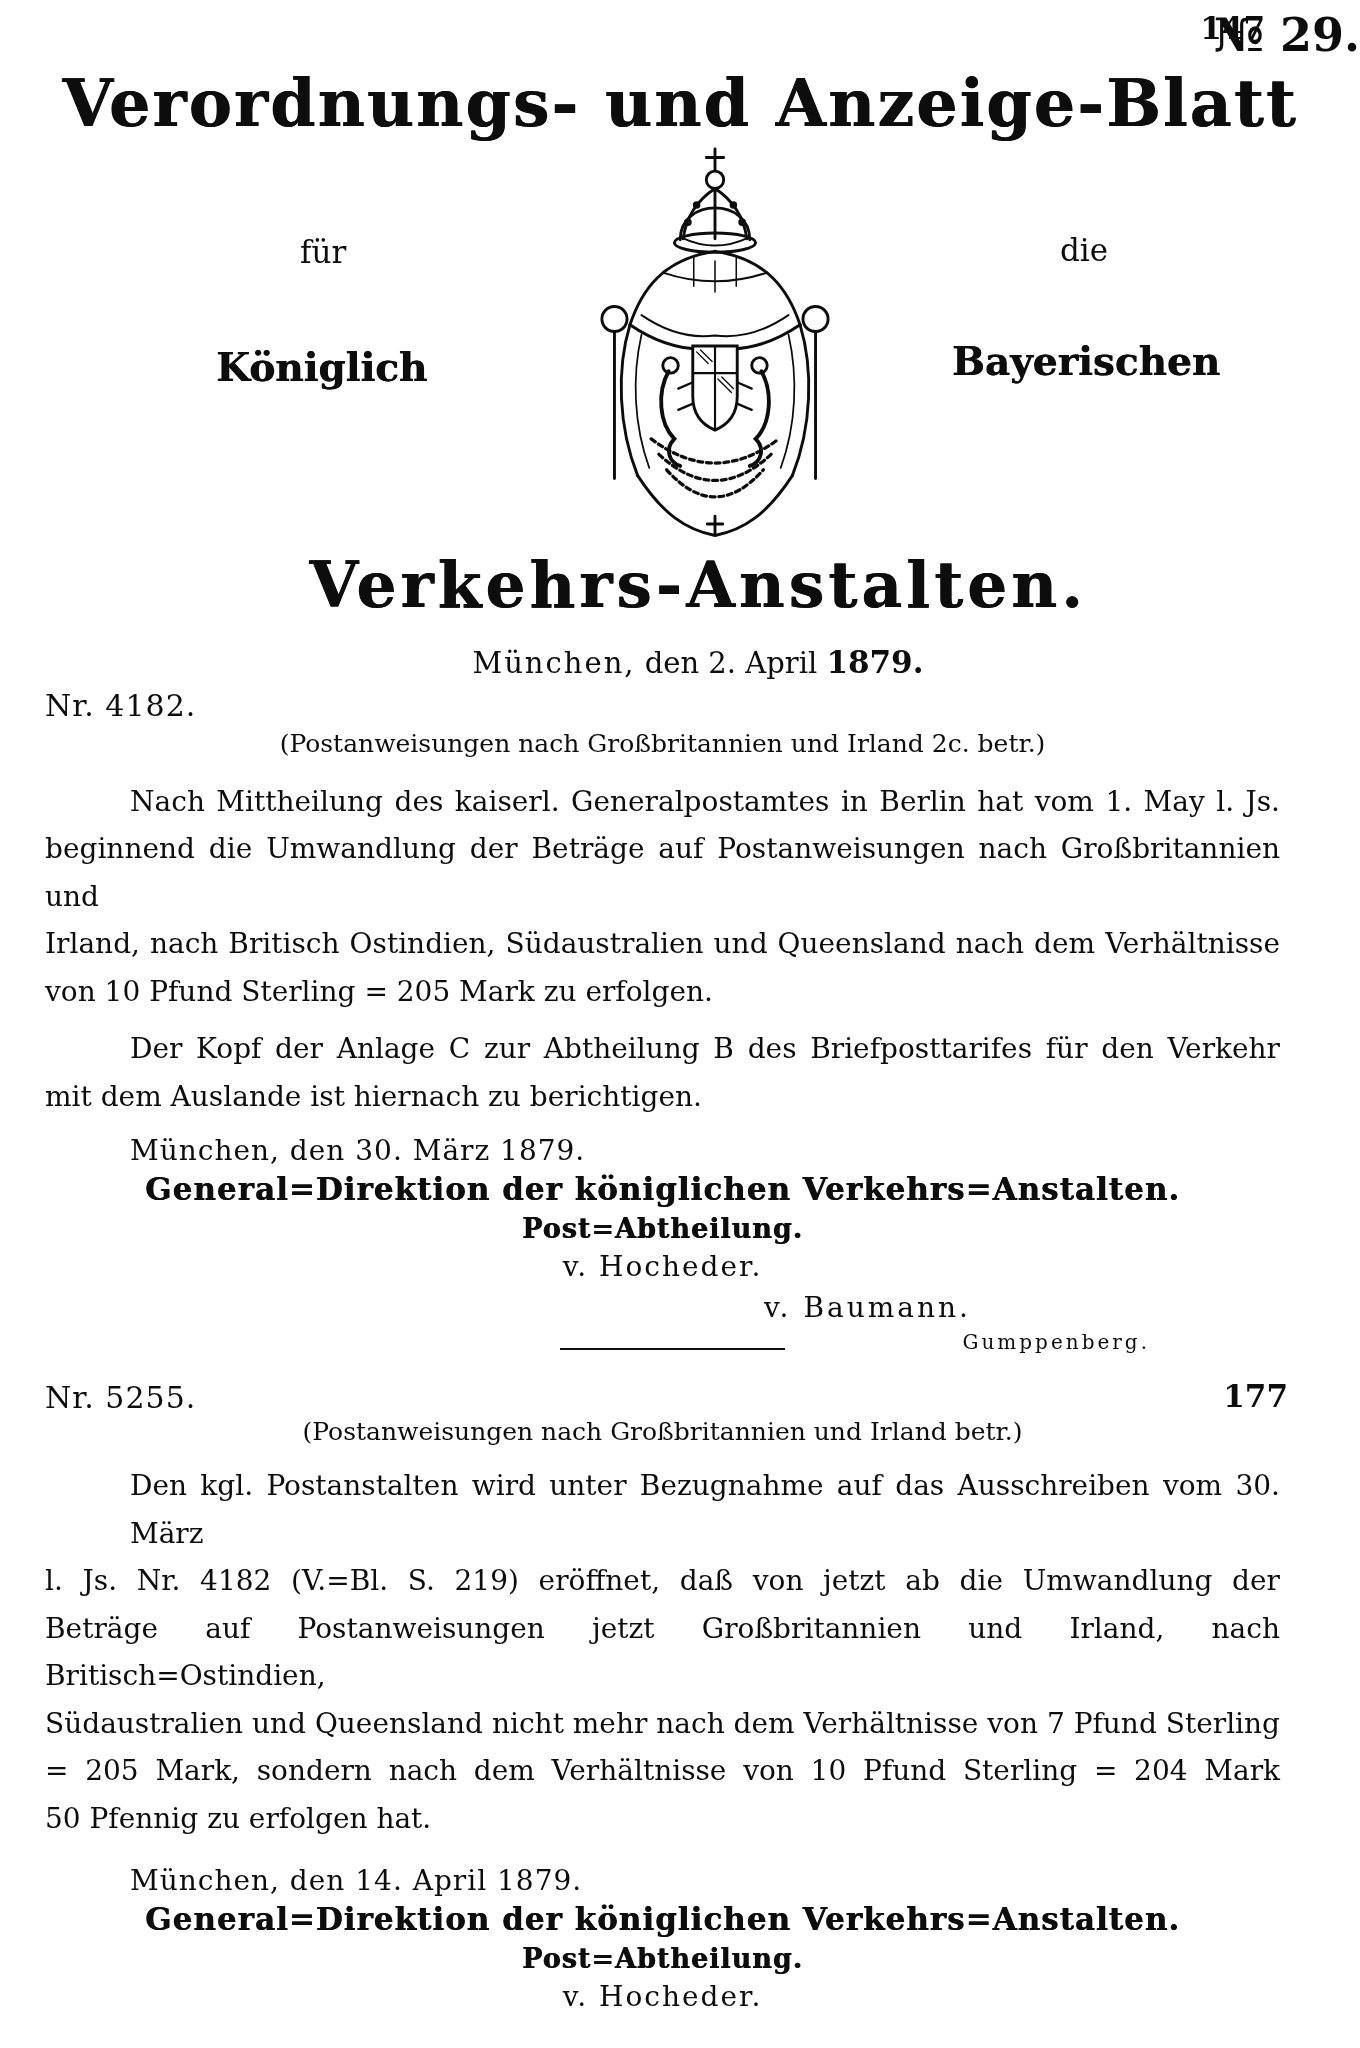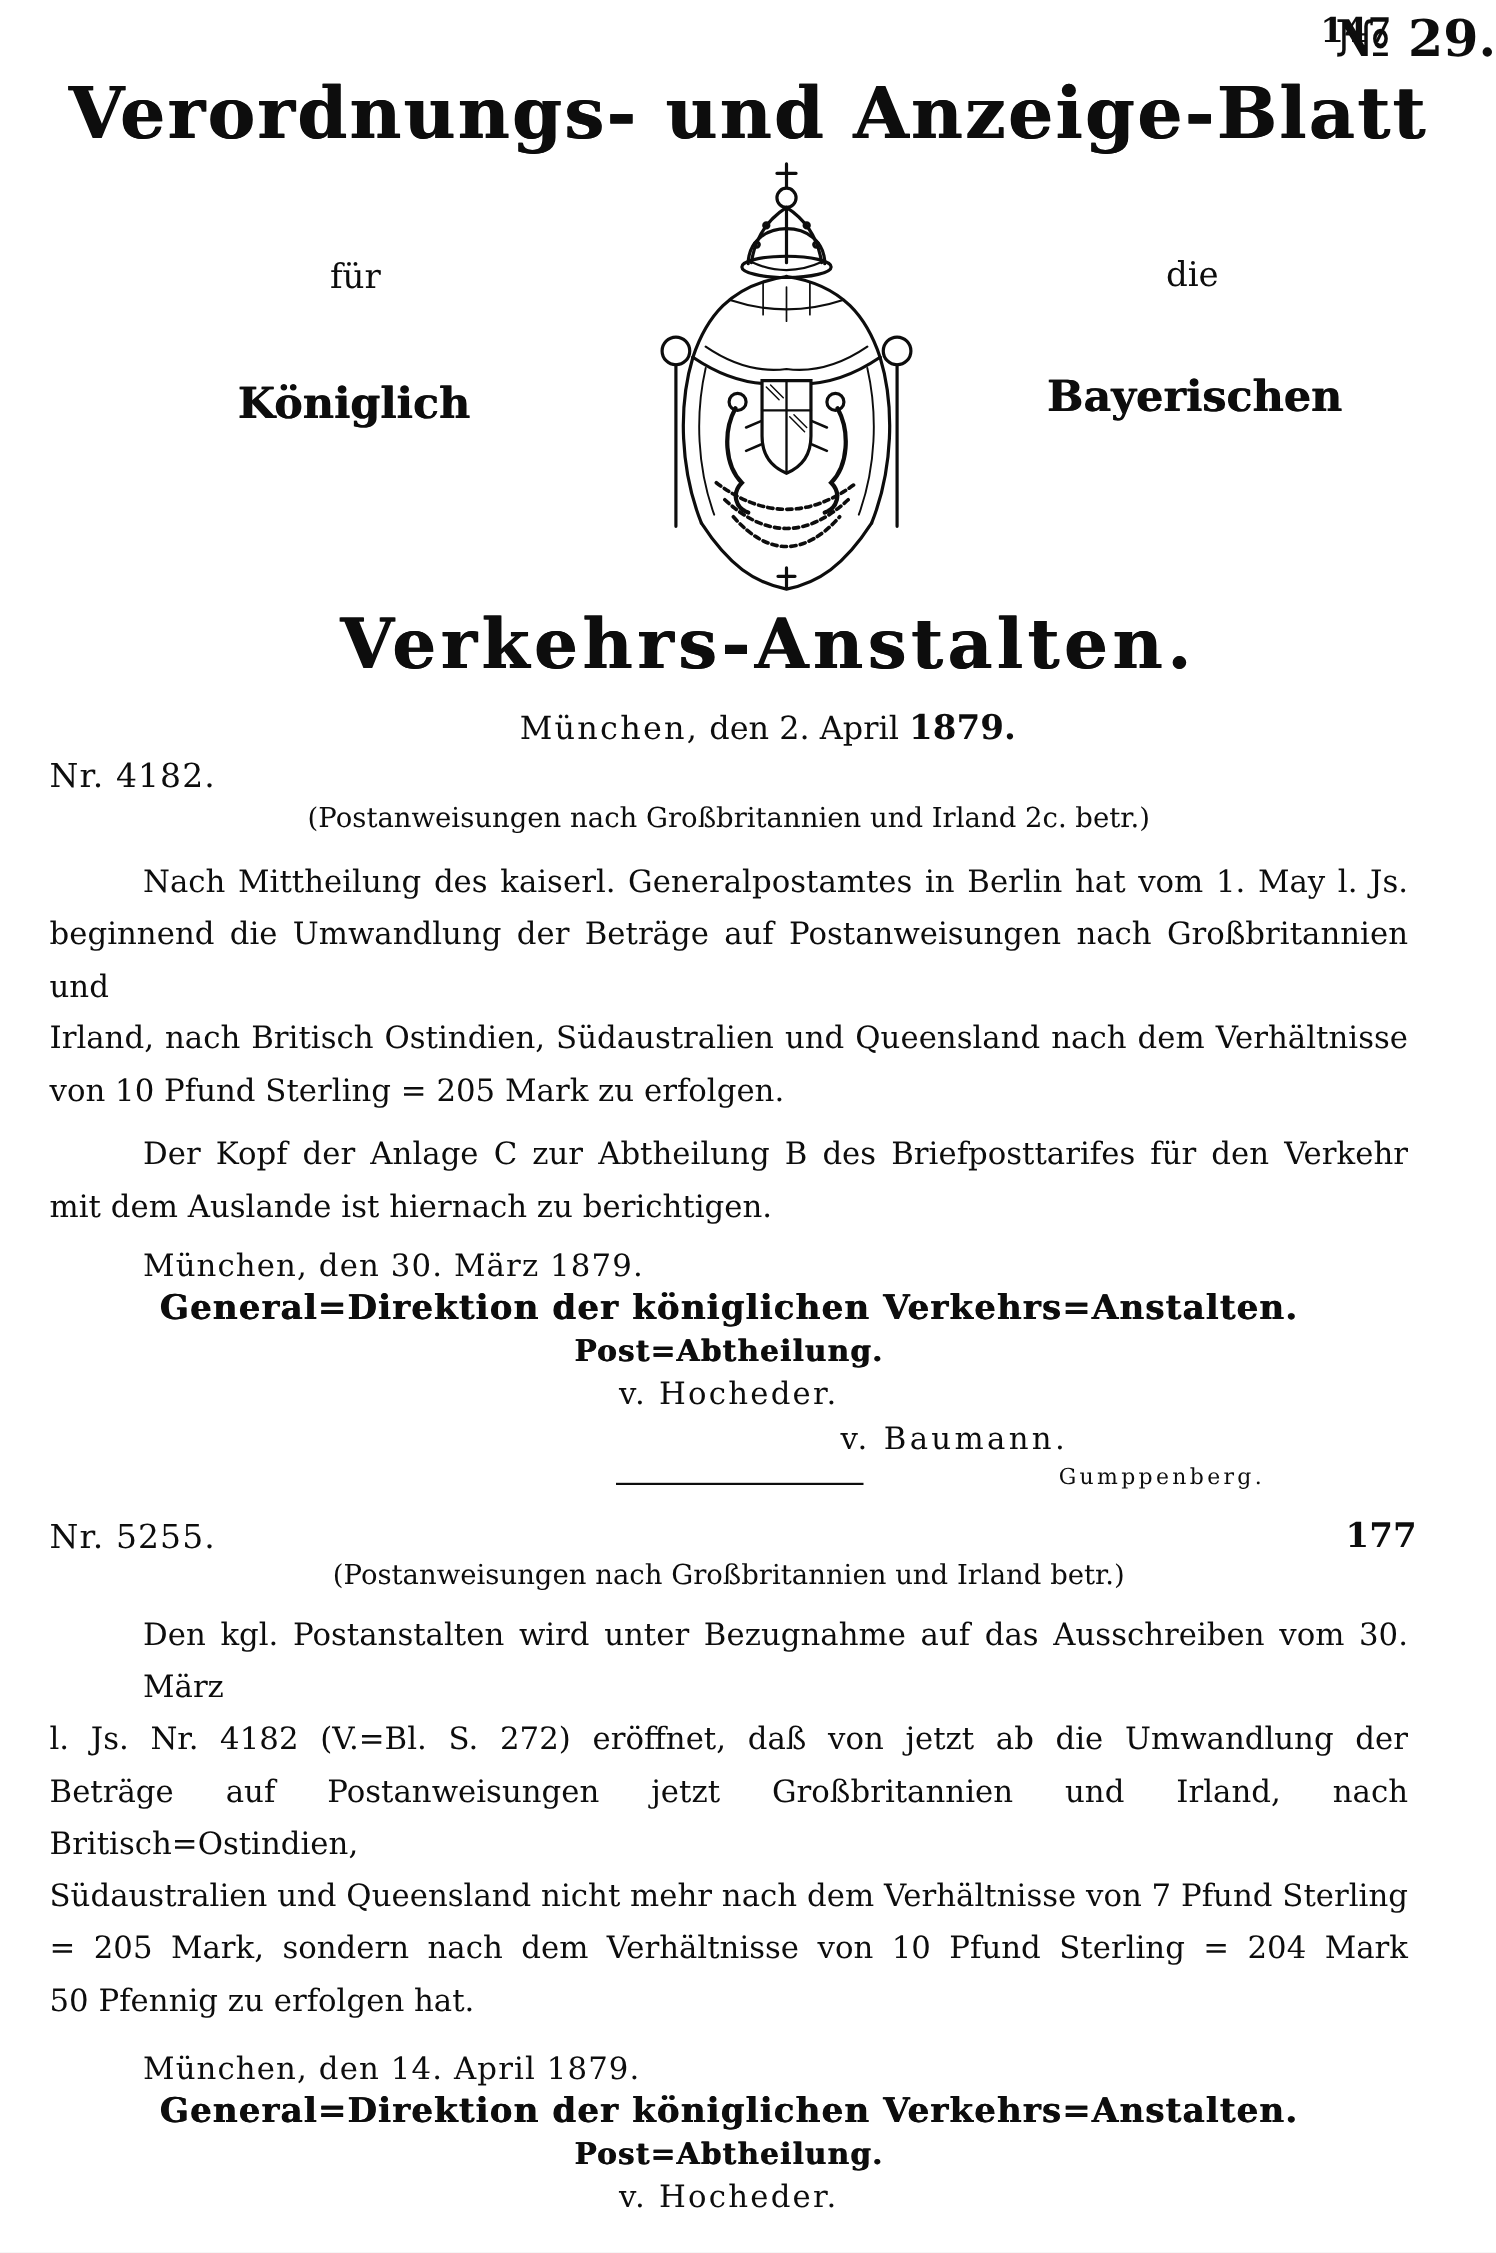--- a/index.html
+++ b/index.html
@@ -157,21 +157,21 @@
     <hr class="divider">
 
     <div class="nr-row">
       <div class="nr-label">Nr. 5255.</div>
       <div class="pageno-mid">177</div>
     </div>
     <div class="subject" style="margin-top:2px;">(Postanweisungen nach Großbritannien und Irland betr.)</div>
 
     <div class="para p3">
       <div class="jline fline">Den kgl. Postanstalten wird unter Bezugnahme auf das Ausschreiben vom 30. März</div>
-      <div class="jline">l. Js. Nr. 4182 (V.=Bl. S. 272) eröffnet, daß von jetzt ab die Umwandlung der</div>
+      <div class="jline">l. Js. Nr. 4182 (V.=Bl. S. 219) eröffnet, daß von jetzt ab die Umwandlung der</div>
       <div class="jline">Beträge auf Postanweisungen jetzt Großbritannien und Irland, nach Britisch=Ostindien,</div>
       <div class="jline">Südaustralien und Queensland nicht mehr nach dem Verhältnisse von 7 Pfund Sterling</div>
       <div class="jline">= 205 Mark, sondern nach dem Verhältnisse von 10 Pfund Sterling = 204 Mark</div>
       <div class="lline">50 Pfennig zu erfolgen hat.</div>
     </div>
 
     <div class="place-date" style="margin-top:22px;">München, den 14. April 1879.</div>
 
     <div class="sig-org bl">General=Direktion der königlichen Verkehrs=Anstalten.</div>
     <div class="sig-dept bl">Post=Abtheilung.</div>

